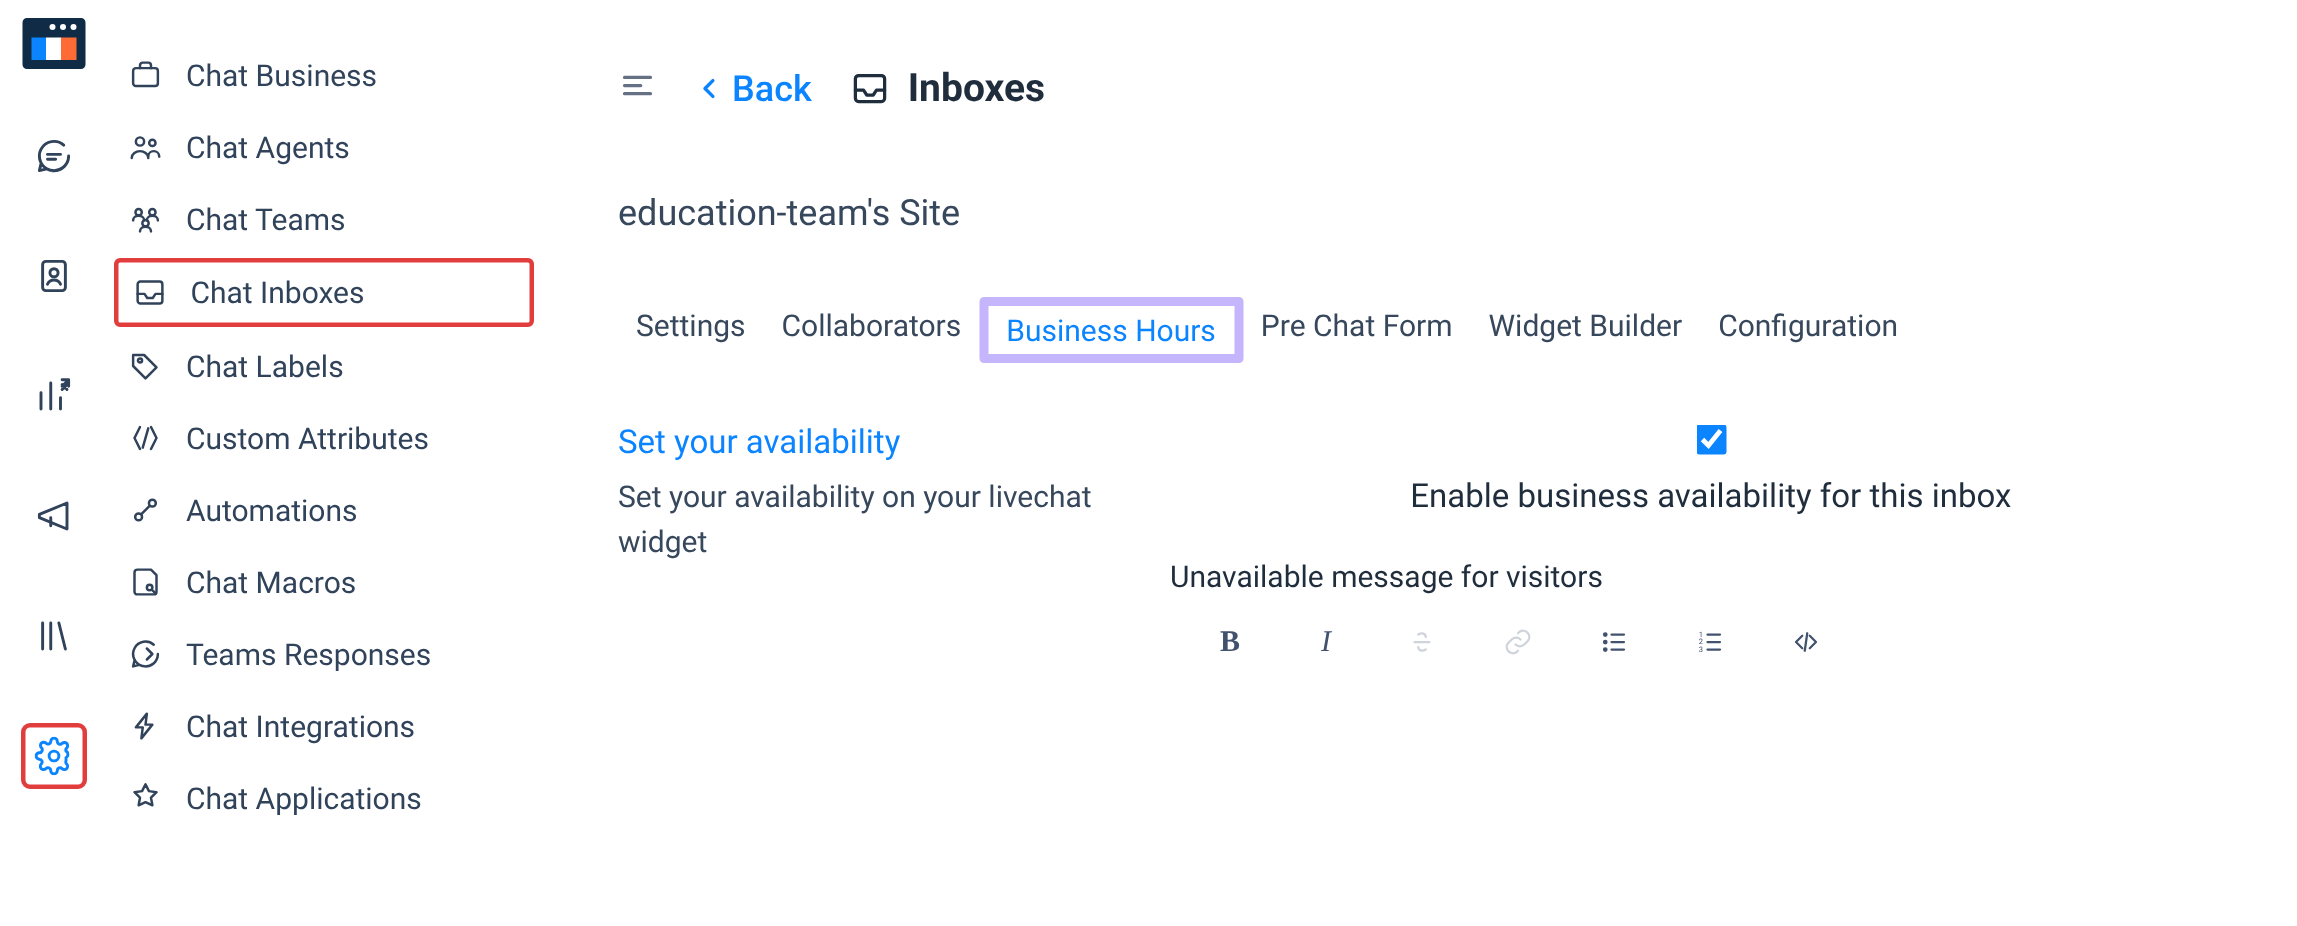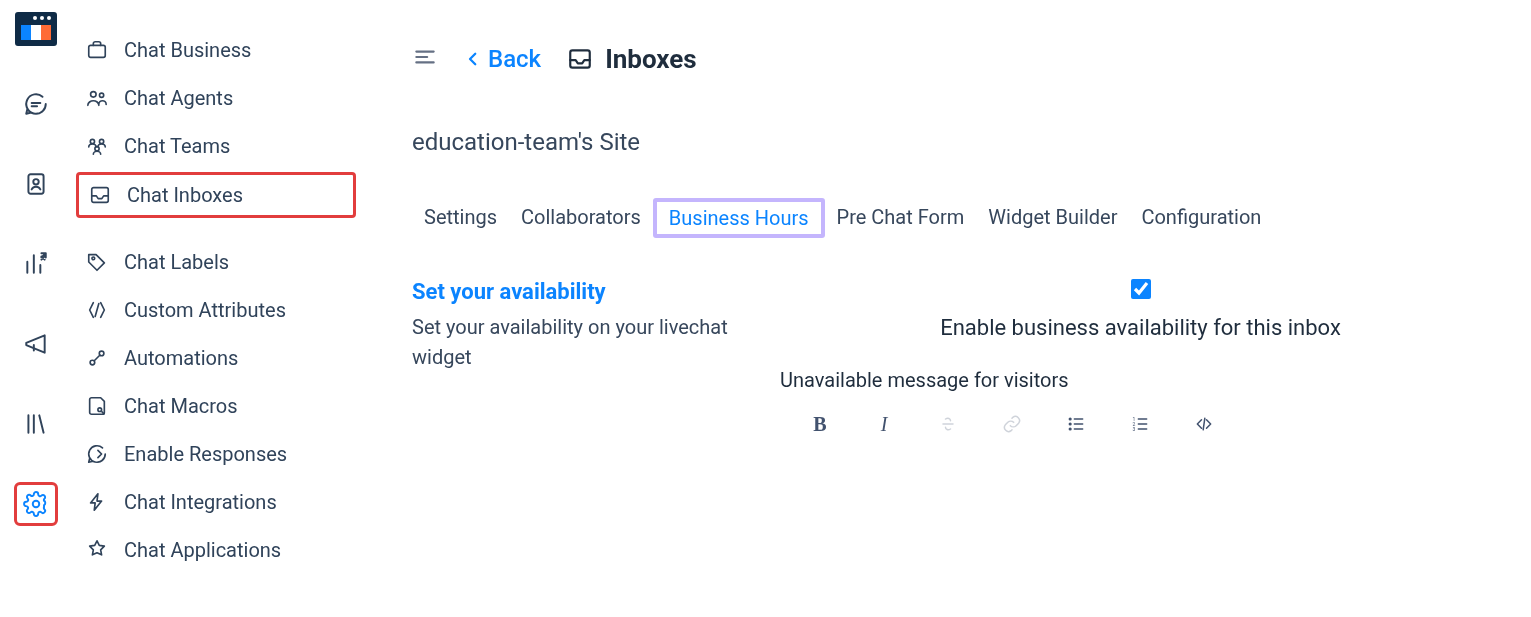--- a/index.html
+++ b/index.html
@@ -66,21 +66,21 @@
     padding: 12px 24px 12px 14px;
     font-size: 20px;
     color:#30435a;
     cursor:pointer;
     white-space:nowrap;
   }
   .sec-item svg { width:22px; height:22px; stroke:#30435a; fill:none; stroke-width:1.8; stroke-linecap:round; stroke-linejoin:round; flex-shrink:0; }
   .sec-item.highlight {
     border: 3px solid #e23d3d;
     border-radius:4px;
-    margin: 2px 26px 20px 4px;
+    margin: 2px 26px 2px 4px;
     padding: 8px 10px 8px 10px;
   }
 
   
   .main {
     flex: 1;
     padding: 44px 30px 0 30px;
     min-width: 0;
   }
   .topbar {
@@ -110,33 +110,33 @@
   .tabs {
     display:flex; gap:0; margin-bottom: 44px; flex-wrap:nowrap;
   }
   .tab {
     font-size:20px; color:#37475c; padding:4px 12px;
     cursor:pointer;
     white-space:nowrap;
   }
   .tab.active { color:#0b84ff; }
   .tab.highlight {
-    border: 4px solid #c4b5fd;
+    border: 6px solid #c4b5fd;
     border-radius:3px;
     margin:-3px 0;
   }
 
   .content-row {
     display:flex; gap:48px;
   }
   .left-col {
     width:320px; flex-shrink:0;
   }
   .left-col .heading {
-    color:#0b84ff; font-size:22px; font-weight:700; margin-bottom:8px;
+    color:#0b84ff; font-size:22px; font-weight:400; margin-bottom:8px;
   }
   .left-col .sub {
     color:#37475c; font-size:20px; line-height:1.5;
   }
 
   .right-col {
     flex:1;
   }
   .check-row {
     display:flex; align-items:center; gap:16px; margin-bottom:28px;flex-direction:column;
@@ -276,21 +276,21 @@
         <circle cx="15" cy="16" r="2"></circle>
         <path d="M17.5 18.5l2 2"></path>
       </svg>
     <span>Chat Macros</span>
   </div>
   <div class="sec-item">
     <svg viewBox="0 0 24 24">
         <path d="M21 12a9 9 0 1 1-3-6.7M21 12c0 5-4 9-9 9-1.6 0-3.1-.4-4.4-1.1L3 21l1.1-4.6C3.4 15.1 3 13.6 3 12"></path>
         <path d="M13 8l4 4-4 4"></path>
       </svg>
-    <span>Enable Responses</span>
+    <span>Teams Responses</span>
   </div>
   <div class="sec-item">
     <svg viewBox="0 0 24 24">
         <path d="M13 3L5 13h5l-1 8 8-10h-5z"></path>
       </svg>
     <span>Chat Integrations</span>
   </div>
   <div class="sec-item">
     <svg viewBox="0 0 24 24">
         <path d="M12 2l2.5 5 5.5.8-4 4 1 5.5L12 15l-5 2.3 1-5.5-4-4L9.5 7z"></path>

